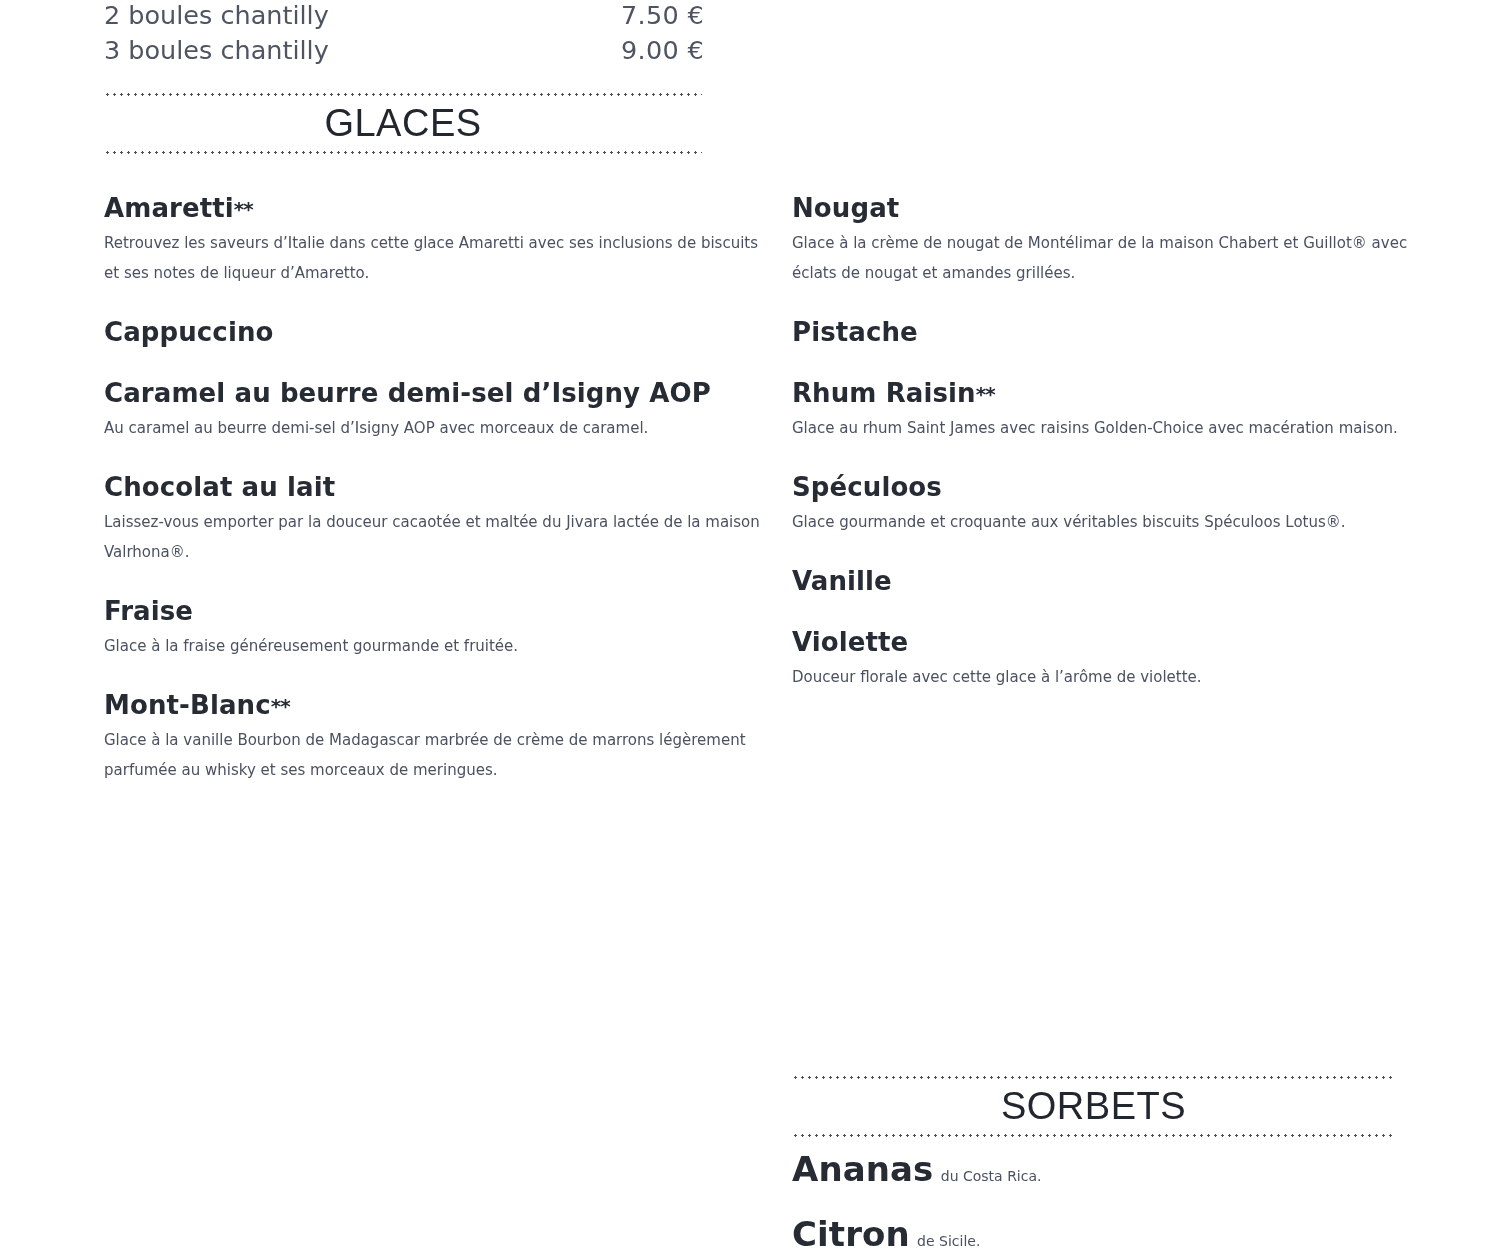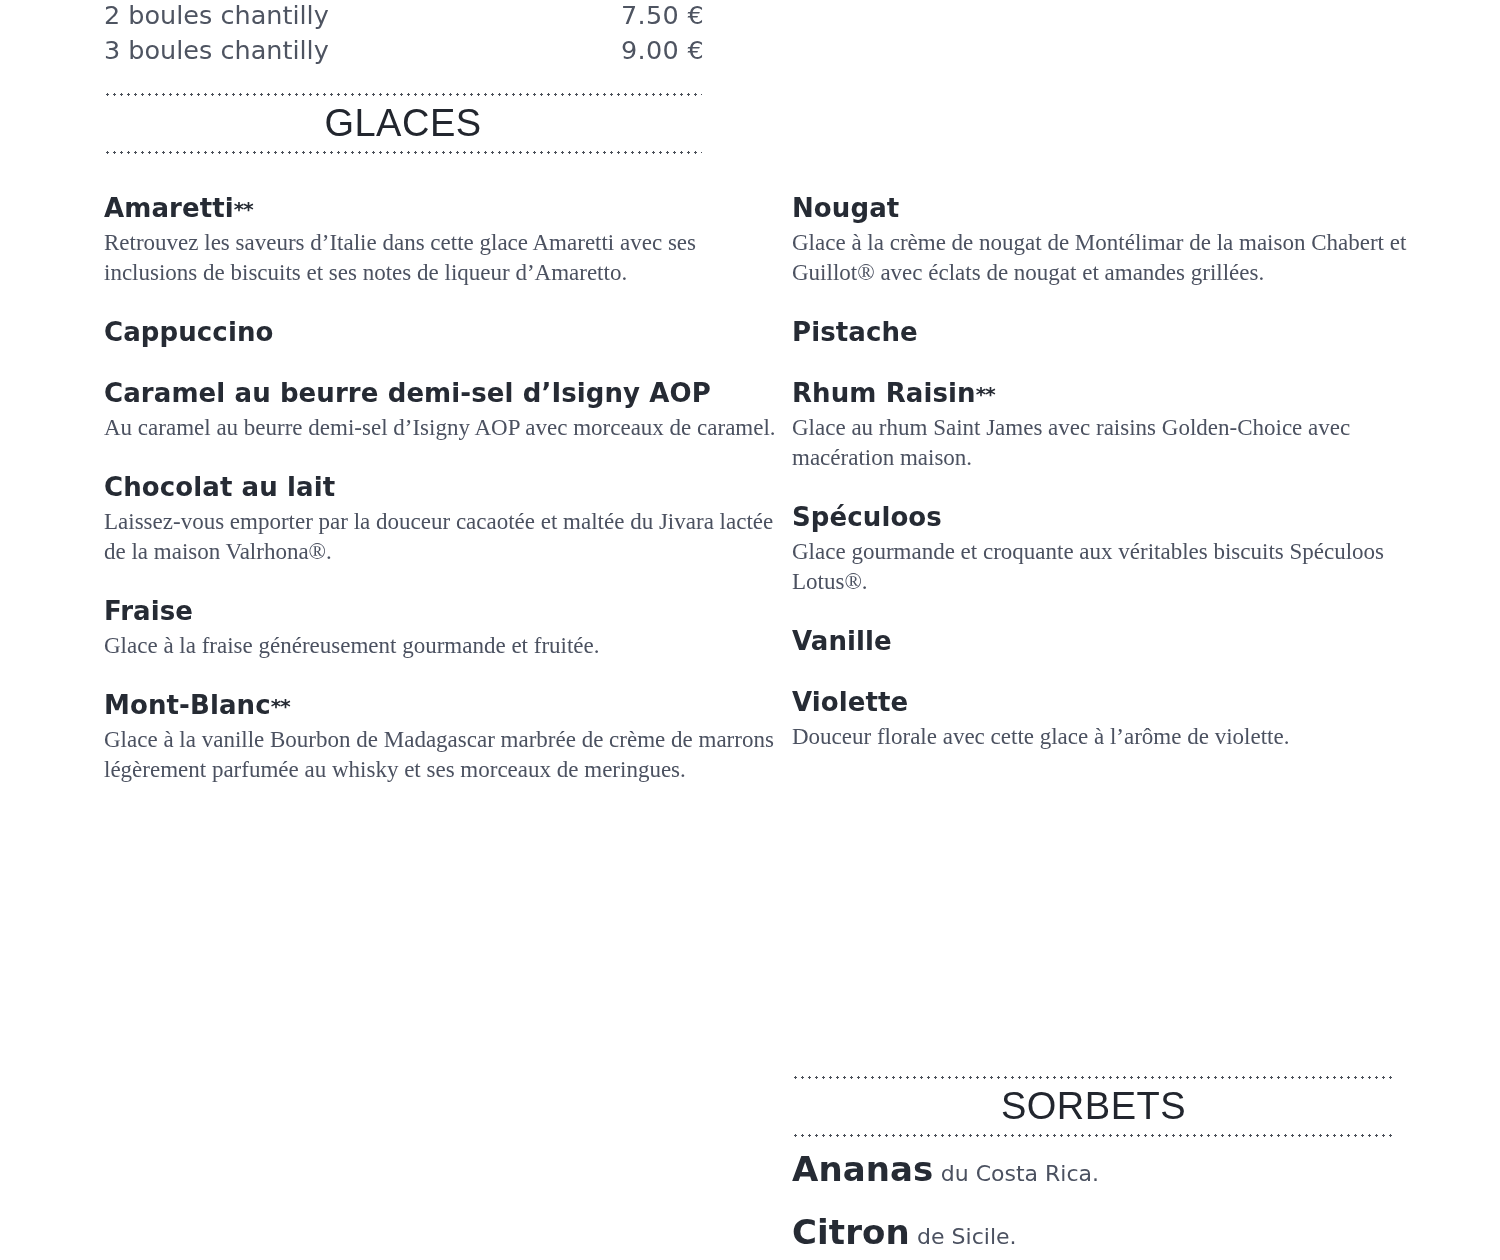--- a/index.html
+++ b/index.html
@@ -93,25 +93,24 @@
     letter-spacing: 0.1px;
     margin-bottom: 3px;
   }
   .flavour-name .stars {
     font-size: 20px;
     letter-spacing: -1px;
     vertical-align: 1px;
   }
 
   .flavour-desc {
-    font-size: 23px;
+    font-size: 15px;
     font-weight: 400;
     line-height: 30px;
     color: #4b5160;
-    font-family: Liberation Serif, serif;
   }
 
   
   .sorbets {
     position: absolute;
     left: 792px;
     top: 1075px;
     width: 603px;
   }
 
@@ -126,21 +125,21 @@
   .sorbet-item:last-child { margin-bottom: 0; }
 
   .sorbet-name {
     font-size: 34px;
     font-weight: 700;
     color: #262b34;
     letter-spacing: 0.1px;
     margin-top: 35px;
   }
   .sorbet-origin {
-    font-size: 22px;
+    font-size: 14px;
     font-weight: 400;
     color: #4b5160;
   }
 </style>
 </head>
 <body>
 
 <div class="page">
 
   <div class="price-block">

